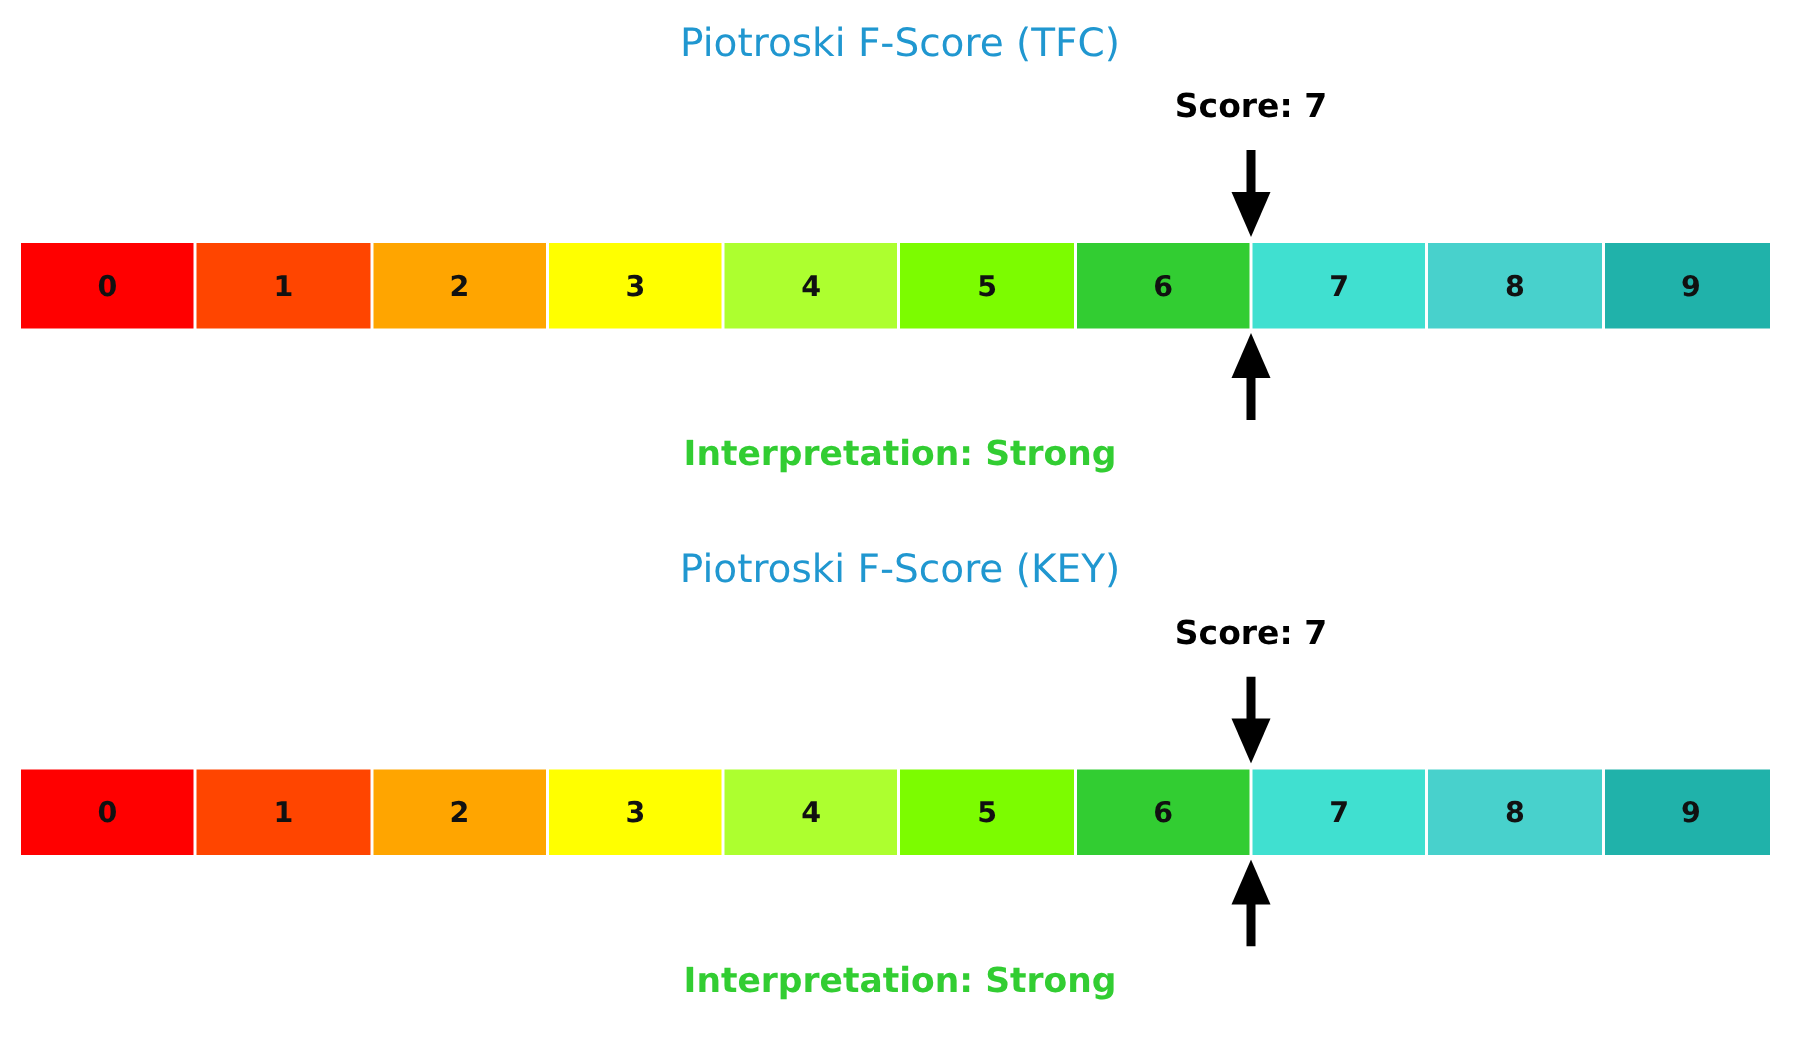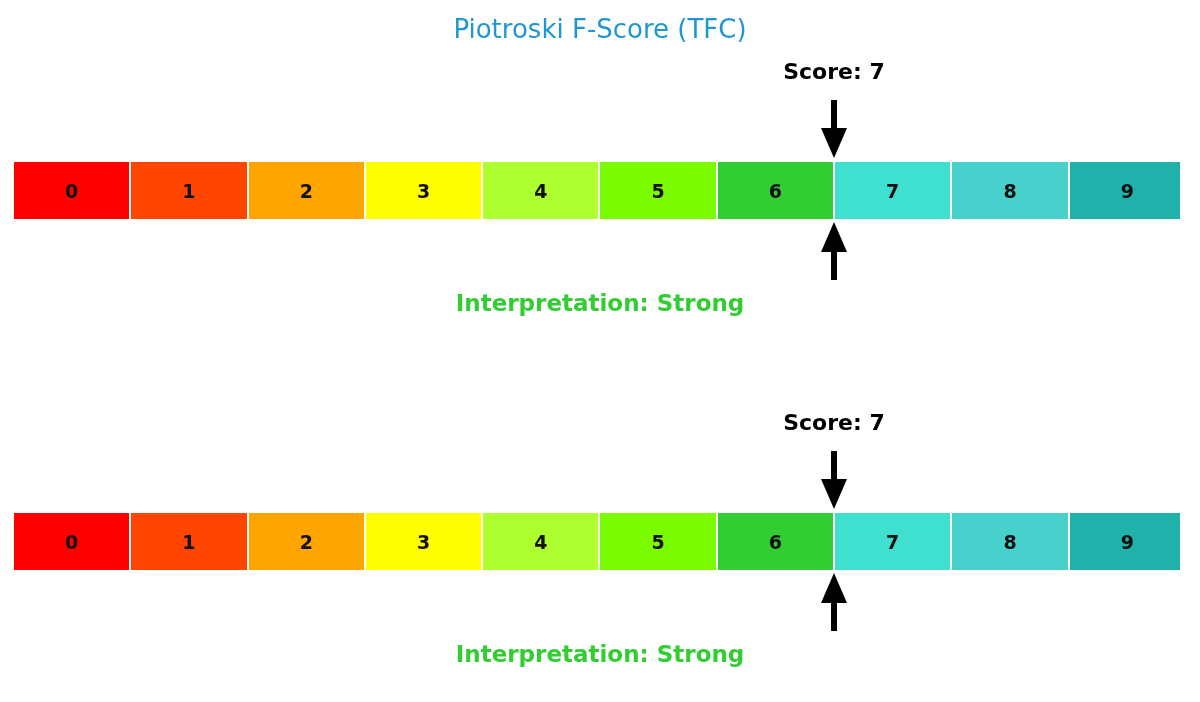--- a/index.html
+++ b/index.html
@@ -77,20 +77,21 @@
     <div class="arrow arrow-up">
       <svg viewBox="0 0 28 58" xmlns="http://www.w3.org/2000/svg">
         <polygon points="1,30 27,30 14,0" fill="currentColor"></polygon>
         <rect x="11" y="26" width="6" height="32" fill="currentColor"></rect>
       </svg>
     </div>
     <div class="interpretation-label">Interpretation: Strong</div>
   </section>
 
   <section class="gauge" style="top:351px;">
+    <div class="gauge-title">Piotroski F-Score (KEY)</div>
     <div class="score-label">Score: 7</div>
     <div class="arrow arrow-down">
       <svg viewBox="0 0 28 58" xmlns="http://www.w3.org/2000/svg">
         <rect x="11" y="0" width="6" height="32" fill="currentColor"></rect>
         <polygon points="1,28 27,28 14,58" fill="currentColor"></polygon>
       </svg>
     </div>
     <div class="score-bar">
         <div class="cell" style="background: rgb(255, 0, 0);">0</div>
         <div class="cell" style="background: rgb(255, 69, 0);">1</div>

